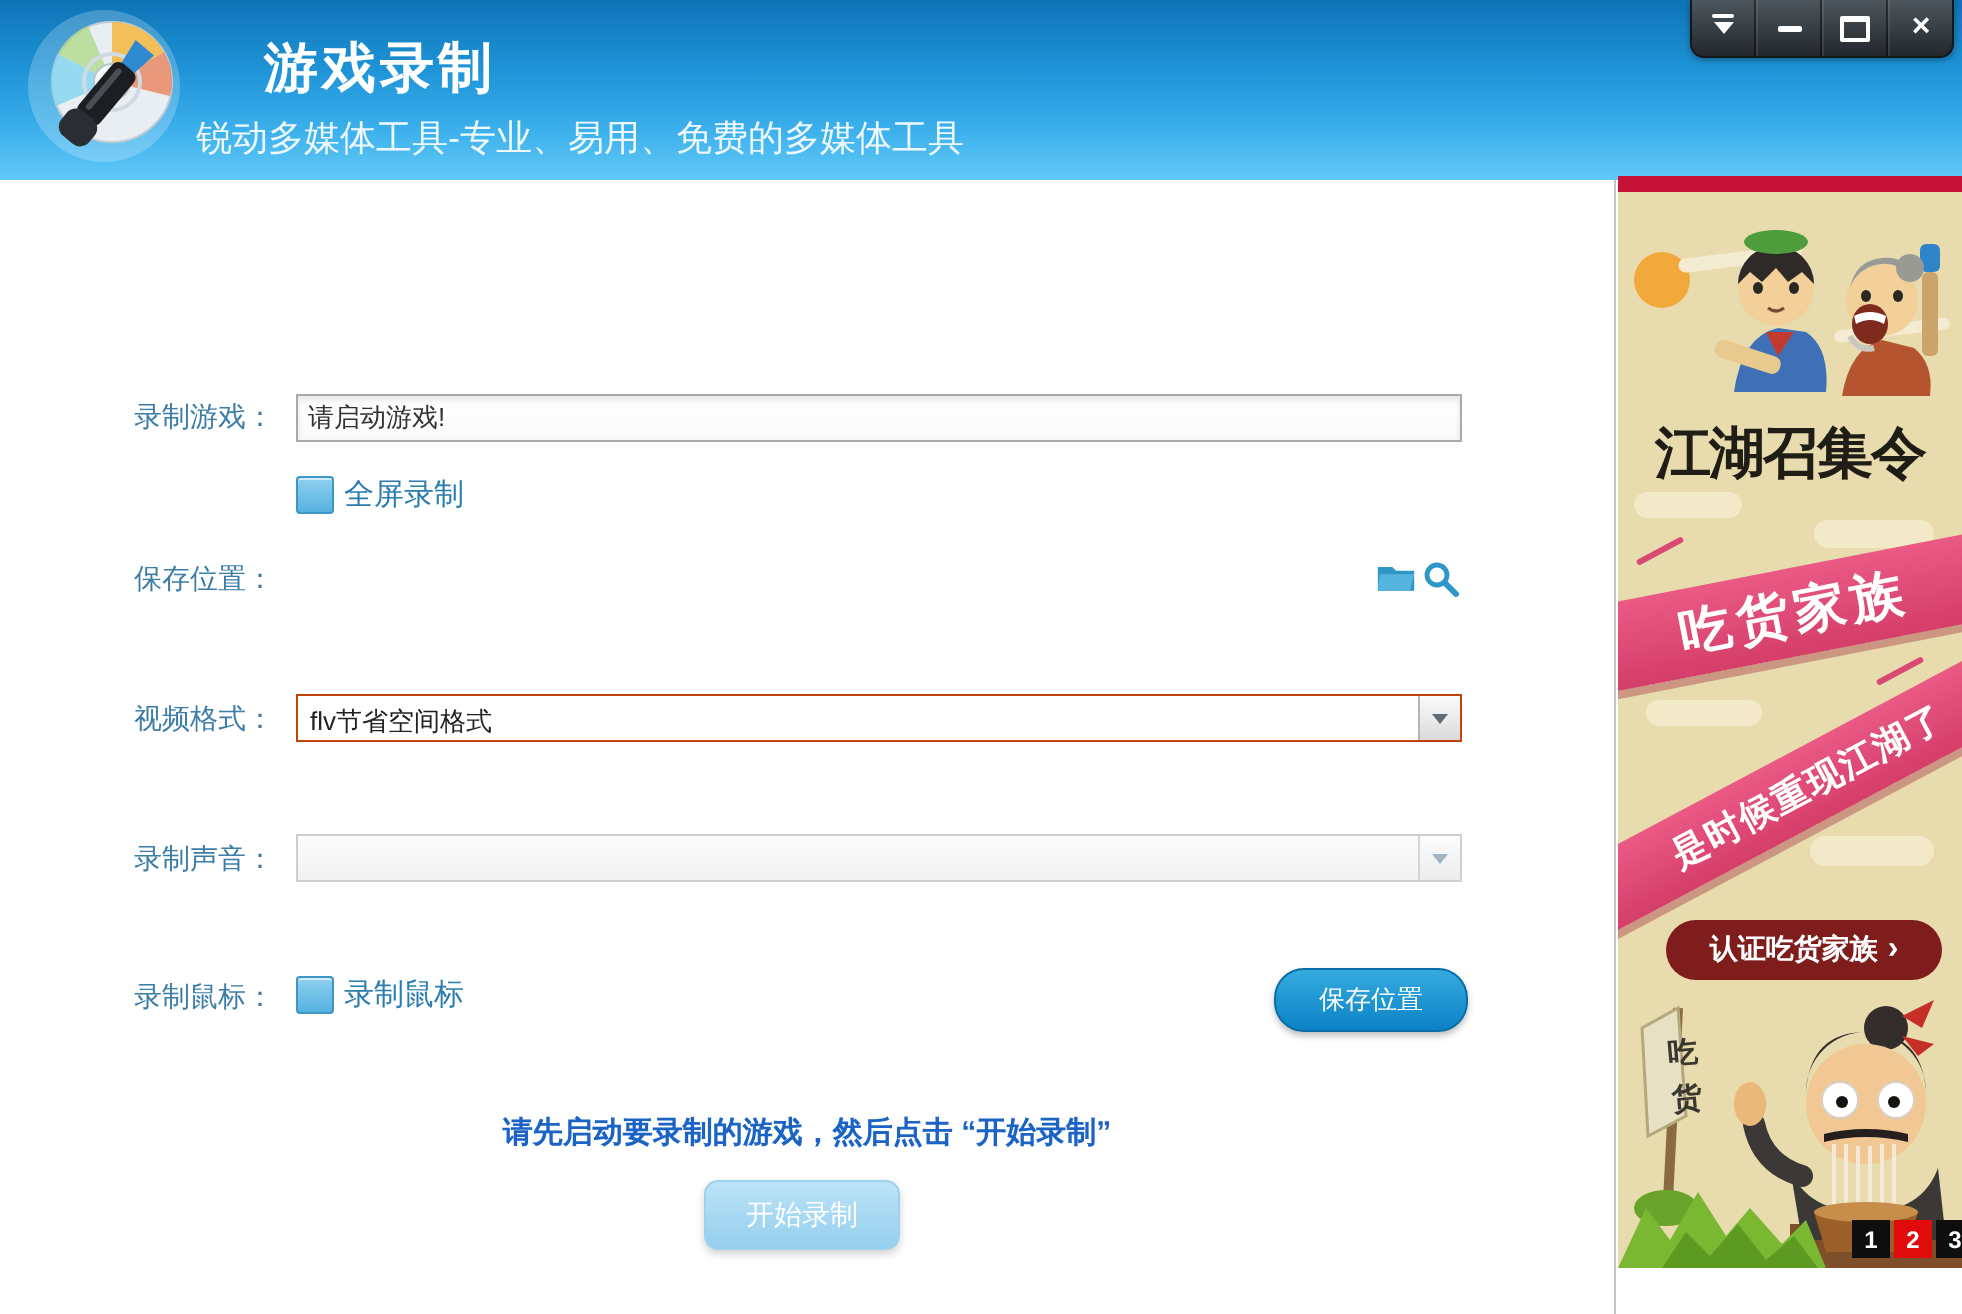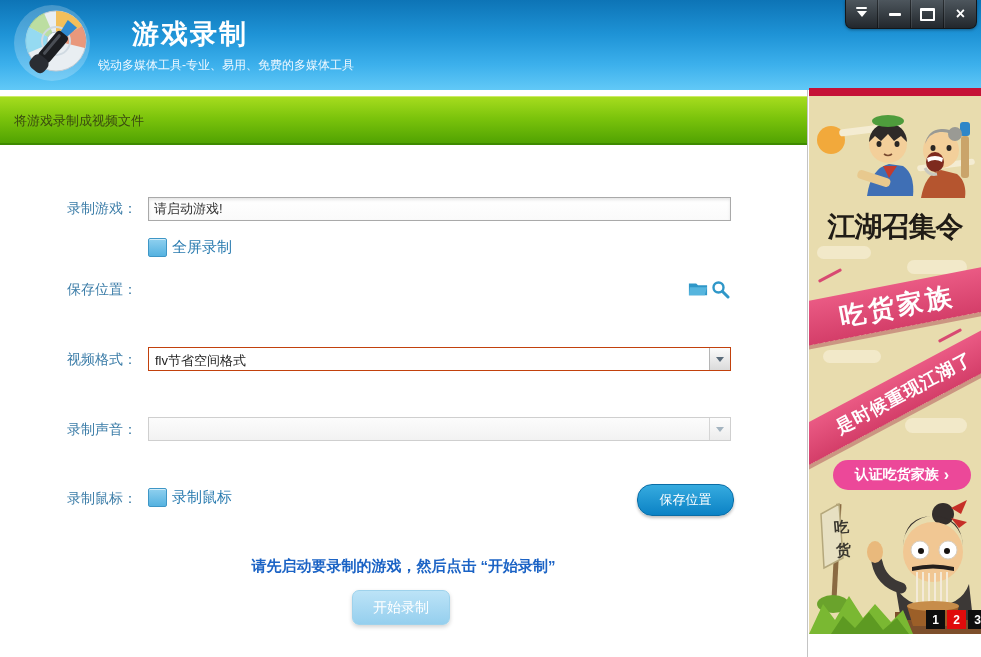--- a/index.html
+++ b/index.html
@@ -4,21 +4,21 @@
 <style>
   html,body{margin:0;padding:0;background:#fff;}
   #app{position:relative;width:981px;height:657px;background:#fff;overflow:hidden;
        font-family:"Liberation Sans","DejaVu Sans",sans-serif;}
 
   
   .header{position:absolute;left:0;top:0;width:981px;height:90px;
     background:linear-gradient(180deg,#0d74b6 0%,#1e93d6 38%,#3cb0ec 72%,#62c9f7 100%);}
   .logo{position:absolute;left:8px;top:3px;width:84px;height:84px;}
   .app-title{position:absolute;left:96px;top:16px;font-size:27px;font-weight:bold;color:#fff;letter-spacing:2px;margin-left:36px;}
-  .app-subtitle{position:absolute;left:98px;top:57px;font-size:12px;color:#eef8ff;}
+  .app-subtitle{position:absolute;left:98px;top:57px;font-size:18px;color:#eef8ff;}
 
   .wctrl{position:absolute;left:845px;top:0;width:130px;height:28px;display:flex;
     background:linear-gradient(#4d565d,#22272c);border:1px solid #14171a;border-top:none;
     border-radius:0 0 7px 7px;box-shadow:0 1px 3px rgba(0,0,0,.35);}
   .wbtn{flex:1;display:flex;align-items:center;justify-content:center;cursor:pointer;
     border-right:1px solid rgba(0,0,0,.45);border-left:1px solid rgba(255,255,255,.09);}
   .wbtn:first-child{border-left:none;border-radius:0 0 0 6px;}
   .wbtn:last-child{border-right:none;border-radius:0 0 6px 0;}
   .ico-menu{display:flex;flex-direction:column;align-items:center;}
   .ico-menu .bar{width:11px;height:2px;background:#fff;margin-bottom:2px;border-radius:1px;}
@@ -68,21 +68,21 @@
   .ad-stripe{position:absolute;left:0;top:0;width:100%;height:8px;background:#c51236;}
   .ad-scene-top{position:absolute;left:0;top:8px;width:172px;height:112px;}
   .cloud{position:absolute;background:#f2e9c9;border-radius:10px;}
   .spark{position:absolute;background:#d84a72;height:3px;border-radius:2px;}
   .ad-headline{position:absolute;left:0;top:120px;width:100%;text-align:center;
     font-size:28px;font-weight:bold;color:#201c16;letter-spacing:-1px;}
   .ribbon{position:absolute;background:linear-gradient(#ea5a84,#d43e69);color:#fff;font-weight:bold;
     display:flex;align-items:center;justify-content:center;box-shadow:0 4px 0 rgba(150,20,50,.35);}
   .ribbon1{left:-18px;top:196px;width:212px;height:44px;transform:rotate(-11deg);font-size:26px;letter-spacing:3px;}
   .ribbon2{left:-28px;top:286px;width:246px;height:38px;transform:rotate(-28deg);font-size:18px;letter-spacing:1px;}
-  .ad-cta{position:absolute;left:24px;top:372px;width:138px;height:30px;border-radius:16px;background:#ec4899;
+  .ad-cta{position:absolute;left:24px;top:372px;width:138px;height:30px;border-radius:16px;background:#7f1d1d;
     color:#fff;font-size:14px;font-weight:bold;display:flex;align-items:center;justify-content:center;gap:5px;cursor:pointer;}
   .ad-cta .chev{font-size:16px;}
   .ad-scene-bottom{position:absolute;left:0;top:400px;width:172px;height:146px;}
   .flag-text{position:absolute;left:26px;top:428px;width:18px;font-size:15px;font-weight:bold;
     color:#3a372f;line-height:1.5;transform:rotate(-5deg);}
   .pager{position:absolute;right:-6px;bottom:5px;display:flex;gap:2px;}
   .page{width:19px;height:19px;background:#0e0e0e;color:#fff;font-size:12px;font-weight:bold;
     display:flex;align-items:center;justify-content:center;cursor:pointer;}
   .page.active{background:#e00b0b;}
 </style>
@@ -124,23 +124,20 @@
       <div class="wbtn">
         <span class="ico-max"></span>
       </div>
       <div class="wbtn">
         <span class="ico-close">×</span>
       </div>
     </div>
   </div>
 
   <div class="gap"></div>
-  <div class="banner">
-    <div class="banner-title">将游戏录制成视频文件</div>
-  </div>
 
   <div class="flabel" style="top:200px;">录制游戏：</div>
   <input class="tinput" style="top: 197px;" value="请启动游戏!">
 
   <div class="cbx" style="left:148px;top:238px;"></div>
   <div class="cbx-label" style="left:172px;top:238px;">全屏录制</div>
 
   <div class="flabel" style="top:281px;">保存位置：</div>
   <div class="input-icons" style="left:688px;top:279px;">
     <button class="icobtn">

